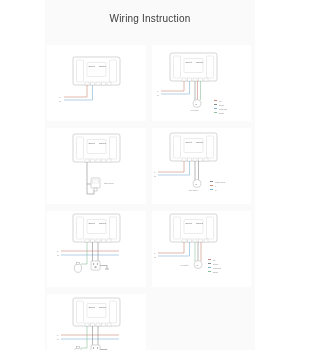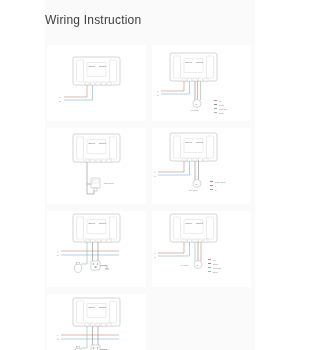--- a/index.html
+++ b/index.html
@@ -15,21 +15,22 @@
     background:#ffffff;
     box-sizing:border-box;
   }
   .sheet{
     position:absolute;
     left:45px;top:0;width:210px;height:350px;
     background:#fafafa;
   }
   .title{
     position:absolute;left:45px;top:13px;width:210px;
-    font-size:12px;
+    text-align:center;
+    font-size:10px;
     color:#3c3c3c;
     letter-spacing:.2px;
   }
   .grid{
     position:absolute;left:45px;top:45px;
     width:210px;height:305px;
   }
   .cell{
     position:absolute;
     width:99px;height:76px;

